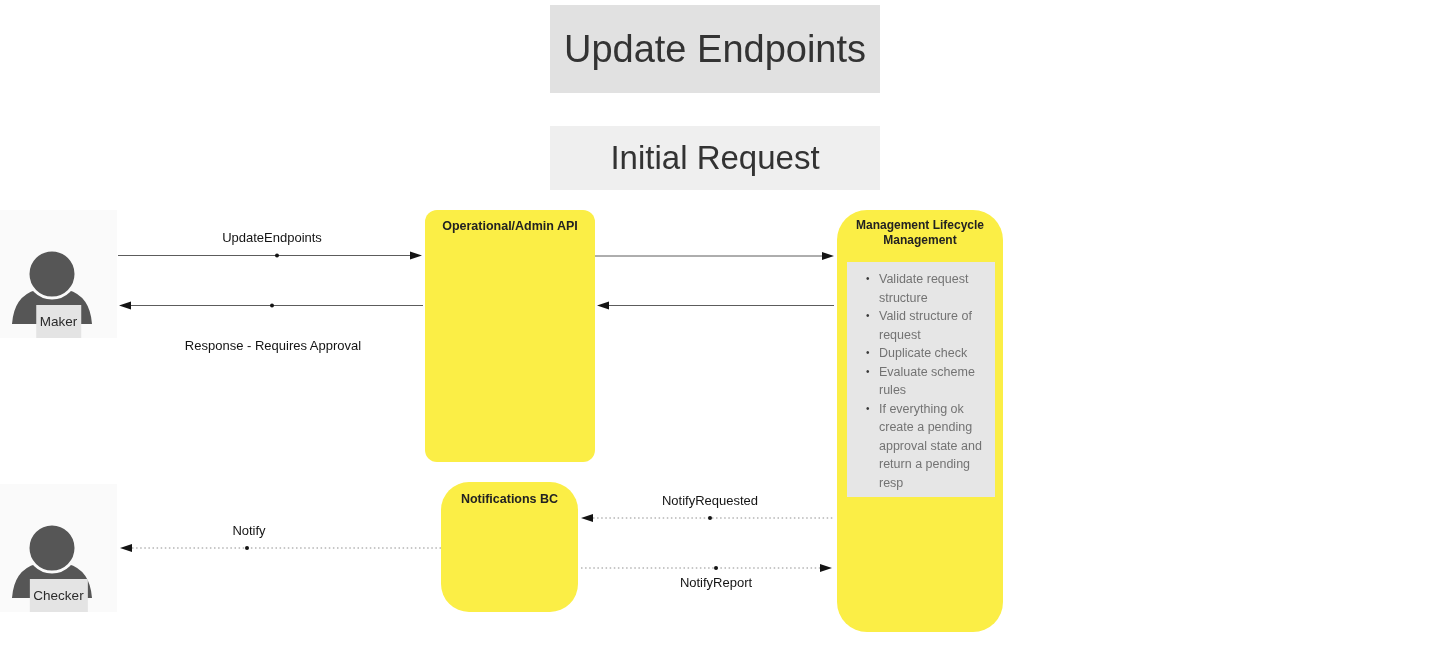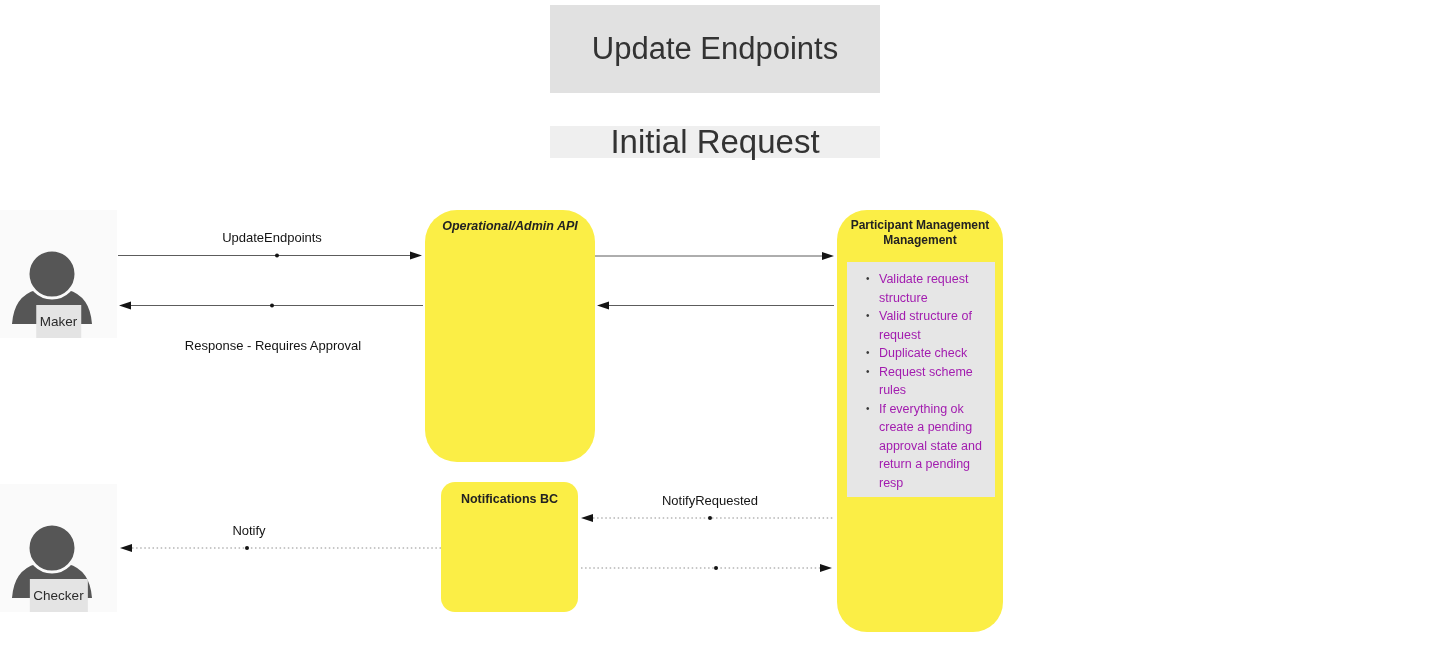--- a/index.html
+++ b/index.html
@@ -12,22 +12,22 @@
     overflow: hidden;
   }
   .abs { position: absolute; }
 
   
   .title-box {
     left: 550px; width: 330px;
     display: flex; align-items: center; justify-content: center;
     color: #333333; font-weight: 400;
   }
-  .title-main { top: 5px; height: 88px; background: #e1e1e1; font-size: 31px; }
-  .title-sub  { top: 126px; height: 32px; background: #efefef; font-size: 33px; }
+  .title-main { top: 5px; height: 88px; background: #e1e1e1; font-size: 38px; }
+  .title-sub  { top: 126px; height: 64px; background: #efefef; font-size: 33px; }
 
   
   .actor {
     left: 0; width: 117px; height: 128px;
     background: #fafafa;
   }
   .actor-maker   { top: 210px; }
   .actor-checker { top: 484px; }
   .actor svg { position: absolute; left: 7px; top: 30px; }
   .actor-label {
@@ -35,40 +35,40 @@
     background: #e4e4e4; color: #2b2b2b;
     font-size: 13.5px; line-height: 17px; padding: 8px 4px; white-space: nowrap;
   }
 
   
   .node { background: #fbee46; }
   .node-title {
     text-align: center; font-weight: 700; color: #222222;
     font-size: 12.5px; line-height: 15px;
   }
-  .node-admin-api { left: 425px; top: 210px; width: 170px; height: 252px; border-radius: 32px; font-style: italic; }
+  .node-admin-api { left: 425px; top: 210px; width: 170px; height: 252px; border-radius: 12px; }
   .node-admin-api .node-title { padding-top: 9px; }
   .node-plm { left: 837px; top: 210px; width: 166px; height: 422px; border-radius: 30px; }
   .node-plm .node-title { padding-top: 8px; font-size: 12px; }
-  .node-notifications { left: 441px; top: 482px; width: 137px; height: 130px; border-radius: 14px; }
+  .node-notifications { left: 441px; top: 482px; width: 137px; height: 130px; border-radius: 28px; }
   .node-notifications .node-title { padding-top: 10px; }
 
   
   .panel {
     position: absolute; left: 10px; width: 148px;
     background: #e6e6e6;
   }
   .panel-validation   { top: 52px;  height: 235px; }
   .panel-notification { top: 296px; height: 52px; }
   .panel ul {
     margin: 0; padding: 8px 12px 0 32px; list-style: none;
   }
   .panel li {
     position: relative;
-    font-size: 12.5px; line-height: 18.5px; color: #a21caf;
+    font-size: 12.5px; line-height: 18.5px; color: #737373;
   }
   .panel li::before {
     content: "\2022";
     position: absolute; left: -13px; top: 0;
     font-size: 10px; line-height: 18.5px; color: #3a3a3a;
   }
 
   
   .msg-label {
     text-align: center; color: #141414; font-size: 13px; line-height: 22px;
@@ -110,29 +110,29 @@
     </svg>
     <div class="actor-label">Checker</div>
   </div>
 
   <div class="abs node node-admin-api">
     <div class="node-title">Operational/Admin API</div>
   </div>
 
   <div class="abs node node-plm">
     <div class="node-title">
-      <div>Participant Management</div>
+      <div>Management Lifecycle</div>
       <div>Management</div>
     </div>
     <div class="panel panel-validation">
       <ul>
           <li>Validate request structure</li>
           <li>Valid structure of request</li>
           <li>Duplicate check</li>
-          <li>Request scheme rules</li>
+          <li>Evaluate scheme rules</li>
           <li>If everything ok create a pending approval state and return a pending resp</li>
         </ul>
     </div>
   </div>
 
   <div class="abs node node-notifications">
     <div class="node-title">Notifications BC</div>
   </div>
 
   <svg class="abs arrow-layer" width="1429" height="646">
@@ -161,14 +161,15 @@
 
     <line class="dotted-line" x1="581" y1="568" x2="820" y2="568"></line>
     <polygon class="arrow-head" points="832,568 820,564 820,572"></polygon>
     <circle class="mid-dot" cx="716" cy="568" r="2"></circle>
   </svg>
 
   <div class="abs msg-label lbl-update-endpoints">UpdateEndpoints</div>
   <div class="abs msg-label lbl-response">Response - Requires Approval</div>
   <div class="abs msg-label lbl-notify">Notify</div>
   <div class="abs msg-label lbl-notify-requested">NotifyRequested</div>
+  <div class="abs msg-label lbl-notify-report">NotifyReport</div>
 
 </div>
 
 </body></html>

